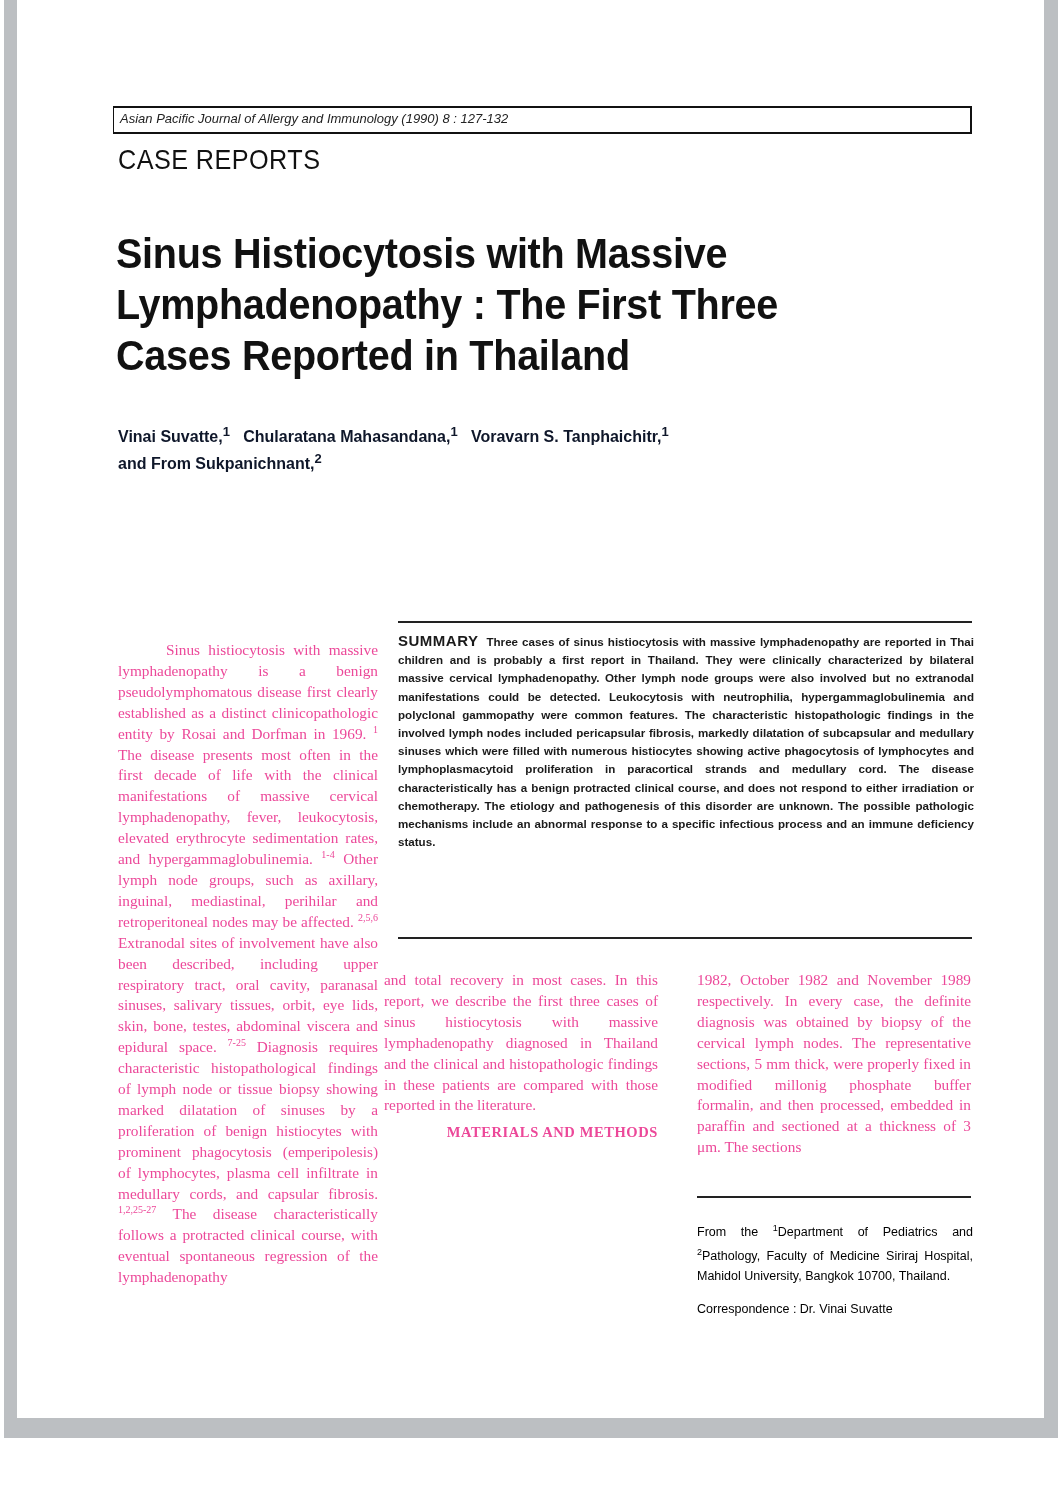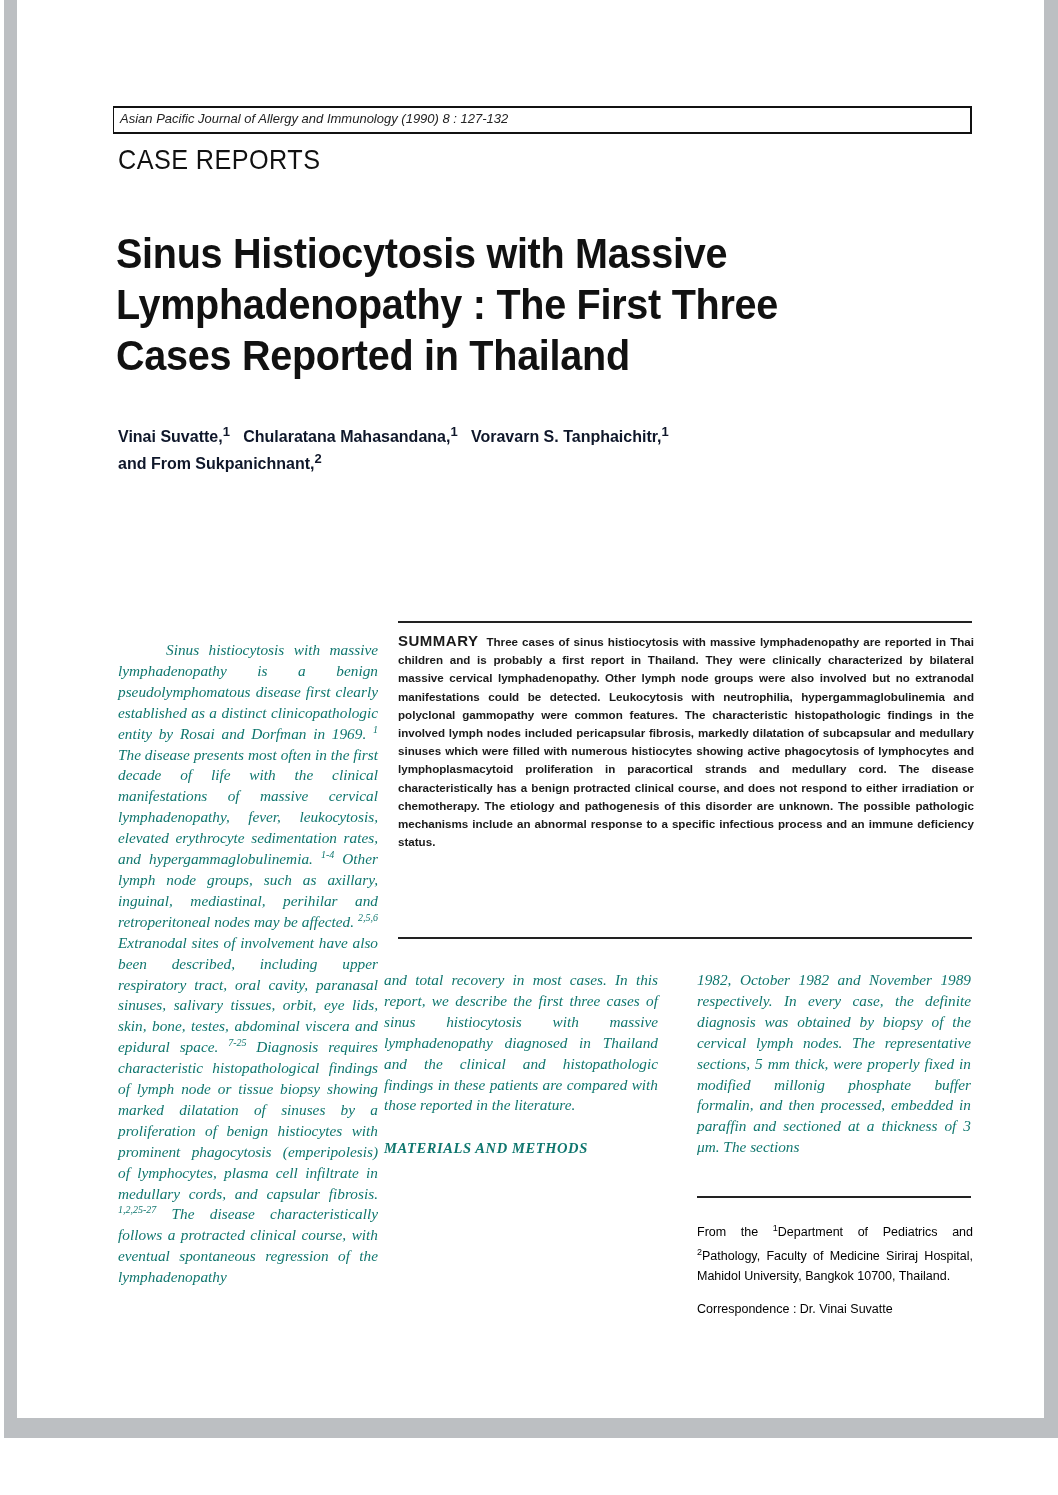--- a/index.html
+++ b/index.html
@@ -12,32 +12,32 @@
   .journal-box { position:absolute; left:113px; top:106px; width:859px; height:28px; border:2px solid #111; border-left-width:1px; box-sizing:border-box; }
   .journal-text { position:absolute; left:6px; top:3px; font-family:"Liberation Sans", sans-serif; font-style:italic; font-size:13px; color:#222; }
 
   .section-label { position:absolute; left:118px; top:144px; font-family:"Liberation Sans", sans-serif; font-size:28px; color:#111; letter-spacing:0.5px; transform:scaleX(0.9); transform-origin:left; }
 
   .title { position:absolute; left:116px; top:228px; width:820px; font-family:"Liberation Sans", sans-serif; font-weight:bold; font-size:43px; line-height:51px; color:#111; transform:scaleX(0.92); transform-origin:left; letter-spacing:-0.3px; }
 
   .authors { position:absolute; left:118px; top:421px; font-family:"Liberation Sans", sans-serif; font-weight:bold; font-size:16px; line-height:22px; color:#0f172a; }
   .authors sup { font-size:13px; }
 
-  .body-serif { font-family:"Liberation Serif", serif; font-size:15.3px; line-height:20.9px; color:#0f766e; text-align:justify;font-style:italic; }
+  .body-serif { font-family:"Liberation Serif", serif; font-size:15.3px; line-height:20.9px; color:#ec4899; text-align:justify; }
   .col1 { position:absolute; left:118px; top:640px; width:260px; }
   .col2 { position:absolute; left:384px; top:970px; width:274px; }
   .col3 { position:absolute; left:697px; top:970px; width:274px; }
   .indent { text-indent:48px; }
   .sup { font-size:10px; vertical-align:super; line-height:0; }
 
   .rule { position:absolute; height:2px; background:#222; }
   .summary { position:absolute; left:398px; top:632px; width:576px; font-family:"Liberation Sans", sans-serif; font-weight:bold; font-size:11.6px; line-height:18.2px; color:#1a1a1a; text-align:justify; }
   .summary-head { font-size:15px; letter-spacing:0.5px; margin-right:8px; }
 
-  .mm-heading { font-family:"Liberation Serif", serif; font-weight:bold; font-size:14.5px; letter-spacing:0.6px; margin:22px 0 6px 0; text-align:left; }
+  .mm-heading { font-family:"Liberation Serif", serif; font-weight:bold; font-size:14.5px; letter-spacing:0.6px; margin:6px 0 6px 0; text-align:right; }
 
   .footnote { position:absolute; left:697px; top:1218px; width:276px; font-family:"Liberation Sans", sans-serif; font-size:12.5px; line-height:20px; color:#000000; text-align:justify; }
   .footnote sup { font-size:9px; }
   .corr { margin-top:13px; }
 </style>
 </head>
 <body>
 
 <div class="edge-left"></div>
 <div class="edge-right"></div>

